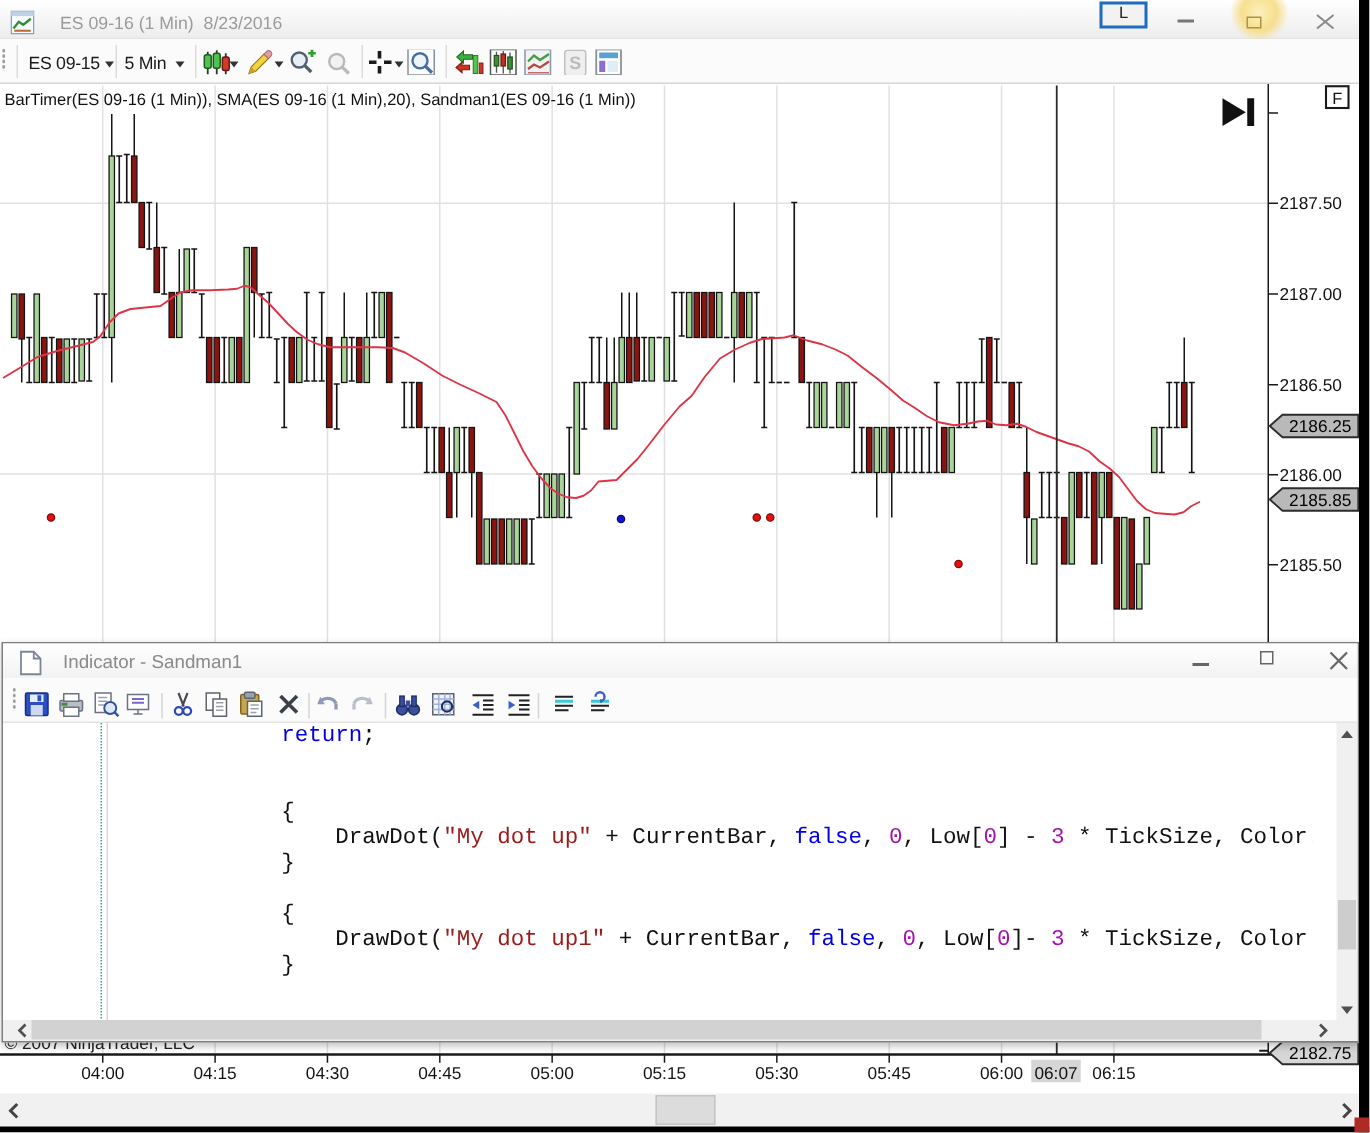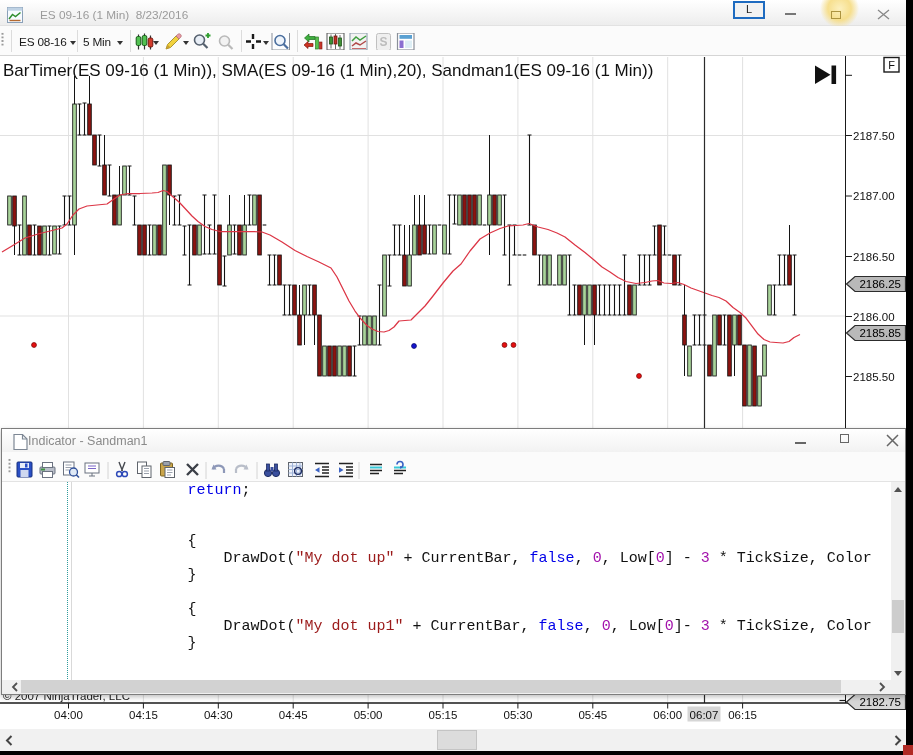--- a/index.html
+++ b/index.html
@@ -316,21 +316,21 @@
     <path d="M846.5 333.0 L855 325.5 H905.5 V340.5 H855 Z" fill="#b9b9b9" stroke="#2c2c2c" stroke-width="1.2"></path>
     <text x="880.2" y="337.2" font-size="11.5" fill="#000" text-anchor="middle" font-family="Liberation Sans, sans-serif">2185.85</text>
 <path d="M846.5 702.0 L855 694.5 H905.5 V709.5 H855 Z" fill="#d6d6d6" stroke="#2c2c2c" stroke-width="1.2"></path>
     <text x="880.2" y="706.2" font-size="11.5" fill="#000" text-anchor="middle" font-family="Liberation Sans, sans-serif">2182.75</text>
 <rect x="884" y="57.5" width="15" height="14.5" fill="#fff" stroke="#1a1a1a" stroke-width="1.4"></rect>
     <text x="891.5" y="69" font-size="11" fill="#111" text-anchor="middle" font-family="Liberation Sans, sans-serif">F</text>
 <path d="M815 65.5 L830.5 74.8 L815 84 Z" fill="#111"></path>
     <rect x="831.5" y="65.5" width="4.6" height="18.5" fill="#111"></rect>
 </svg>
 
-<div class="abs" style="left:3px;top:61px;font-size:17px;color:#111">BarTimer(ES 09-16 (1 Min)), SMA(ES 09-16 (1 Min),20), Sandman1(ES 09-16 (1 Min))</div>
+<div class="abs" style="left:3px;top:61px;font-size:11px;color:#111">BarTimer(ES 09-16 (1 Min)), SMA(ES 09-16 (1 Min),20), Sandman1(ES 09-16 (1 Min))</div>
 <div class="abs" style="left:3px;top:690px;font-size:11.5px;color:#222">© 2007 NinjaTrader, LLC</div>
 
 <div class="abs" style="left:0;top:0;width:906px;height:26px;background:linear-gradient(#ffffff,#ededed);border-bottom:1px solid #e2e2e2">
   <div class="abs" style="left:7px;top:7px"><svg width="16" height="16" viewBox="0 0 16 16" xmlns="http://www.w3.org/2000/svg">
         <rect x="0.5" y="0.5" width="15" height="15" fill="#f6fbff" stroke="#8aa0b8"></rect>
         <rect x="0.5" y="0.5" width="15" height="3.2" fill="#bfd2e4"></rect>
         <path d="M2 12 L5.5 7.5 L8.5 9.5 L13.5 5.5" fill="none" stroke="#2f8e2f" stroke-width="1.5"></path>
         <path d="M2.5 13.5h11" stroke="#b46a32" stroke-width="1.4"></path>
       </svg></div>
   <div class="abs" style="left:40px;top:7.5px;font-size:11.8px;color:#9b9b9b">ES 09-16 (1 Min)&nbsp;&nbsp;8/23/2016</div>
@@ -338,21 +338,21 @@
   <div class="abs" style="left:819.5px;top:-11px;width:39px;height:39px;border-radius:50%;background:radial-gradient(circle, rgba(252,240,190,1) 0%, rgba(246,220,130,.9) 42%, rgba(246,225,150,0) 71%)"></div>
   <div class="abs" style="left:785px;top:13px;width:11px;height:1.6px;background:#777"></div>
   <div class="abs" style="left:831px;top:11.3px;width:10px;height:8.2px;border:1.2px solid #ad9440"></div>
   <svg class="abs" style="left:877px;top:9px" width="13" height="11">
       <path d="M1 1 L12 10 M12 1 L1 10" stroke="#888" stroke-width="1.3"></path>
     </svg>
 </div>
 
 <div class="abs" style="left:0;top:26px;width:906px;height:30px;background:#fbfbfb;border-bottom:1px solid #d5d5d5">
   <div class="abs" style="left:1px;top:6px;width:3px;height:15px;background-image:radial-gradient(circle,#9a9a9a 1px,transparent 1.2px);background-size:3px 3.6px"></div>
-  <div class="abs" style="left:19px;top:8.5px;font-size:11.8px;color:#1a1a1a;letter-spacing:-0.2px">ES 08-16</div>
+  <div class="abs" style="left:19px;top:8.5px;font-size:11.8px;color:#1a1a1a;letter-spacing:-0.2px">ES 09-15</div>
   <div class="abs" style="left:83px;top:8.5px;font-size:11.8px;color:#1a1a1a;letter-spacing:-0.2px">5 Min</div>
   <svg width="420" height="17" viewBox="0 0 420 17" style="position:absolute;left:0;top:7px" xmlns="http://www.w3.org/2000/svg">
       <g transform="translate(135,0)">
         <path d="M3.5 1.5v15M9.5 0.5v16M15.5 2.5v14" stroke="#333" stroke-width="1.2"></path>
         <rect x="1.2" y="3.5" width="4.6" height="9" rx="1.5" fill="#52c152" stroke="#1a5c1a"></rect>
         <rect x="7.2" y="2.5" width="4.6" height="10" rx="1.5" fill="#52c152" stroke="#1a5c1a"></rect>
         <rect x="13.2" y="5" width="4.6" height="9" rx="1.5" fill="#d23b2b" stroke="#6e140d"></rect>
       </g>
       <g transform="translate(164,0)">
         <path d="M2 16 L3.5 11.5 L12 3 L15 6 L6.5 14.5 Z" fill="#f2d23d" stroke="#96801e" stroke-width=".8"></path>
@@ -418,21 +418,21 @@
     <div style="position:absolute;left:297px;top:4px;width:1px;height:22px;background:#dcdcdc"></div>
 </div>
 
 <div class="abs" style="left:1px;top:428px;width:904.5px;height:266.5px;background:#fff;border:1px solid #7d7d7d;box-shadow:0 2px 5px rgba(0,0,0,.25)">
 
   <div class="abs" style="left:0;top:0;width:100%;height:23px;background:linear-gradient(#ffffff,#f2f2f2)">
     <div class="abs" style="left:10px;top:4px"><svg width="17" height="18" viewBox="0 0 17 18" xmlns="http://www.w3.org/2000/svg">
           <path d="M2 1.5 H10.5 L15 6 V16.5 H2 Z" fill="#fff" stroke="#7d8794" stroke-width="1.2"></path>
           <path d="M10.5 1.5 V6 H15" fill="none" stroke="#7d8794" stroke-width="1.2"></path>
         </svg></div>
-    <div class="abs" style="left:26px;top:5px;font-size:12.5px;color:#8a8a8a">Indicator - Sandman1</div>
+    <div class="abs" style="left:40px;top:5px;font-size:12.5px;color:#8a8a8a">Indicator - Sandman1</div>
     <div class="abs" style="left:793px;top:13px;width:11px;height:1.6px;background:#666"></div>
     <div class="abs" style="left:838px;top:5px;width:9px;height:9px;border:1.5px solid #666"></div>
     <svg class="abs" style="left:884px;top:5px" width="13" height="13">
         <path d="M1 1 L12 12 M12 1 L1 12" stroke="#666" stroke-width="1.5"></path>
       </svg>
   </div>
 
   <div class="abs" style="left:0;top:23px;width:100%;height:30px;background:#fbfbfb;border-bottom:1px solid #e3e3e3">
     <div class="abs" style="left:6px;top:6px;width:3px;height:16px;background-image:radial-gradient(circle,#9a9a9a 1px,transparent 1.2px);background-size:3px 3.8px"></div>
     <div class="abs" style="left:1px;top:8px"><svg width="420" height="21" viewBox="0 0 420 21" xmlns="http://www.w3.org/2000/svg">

